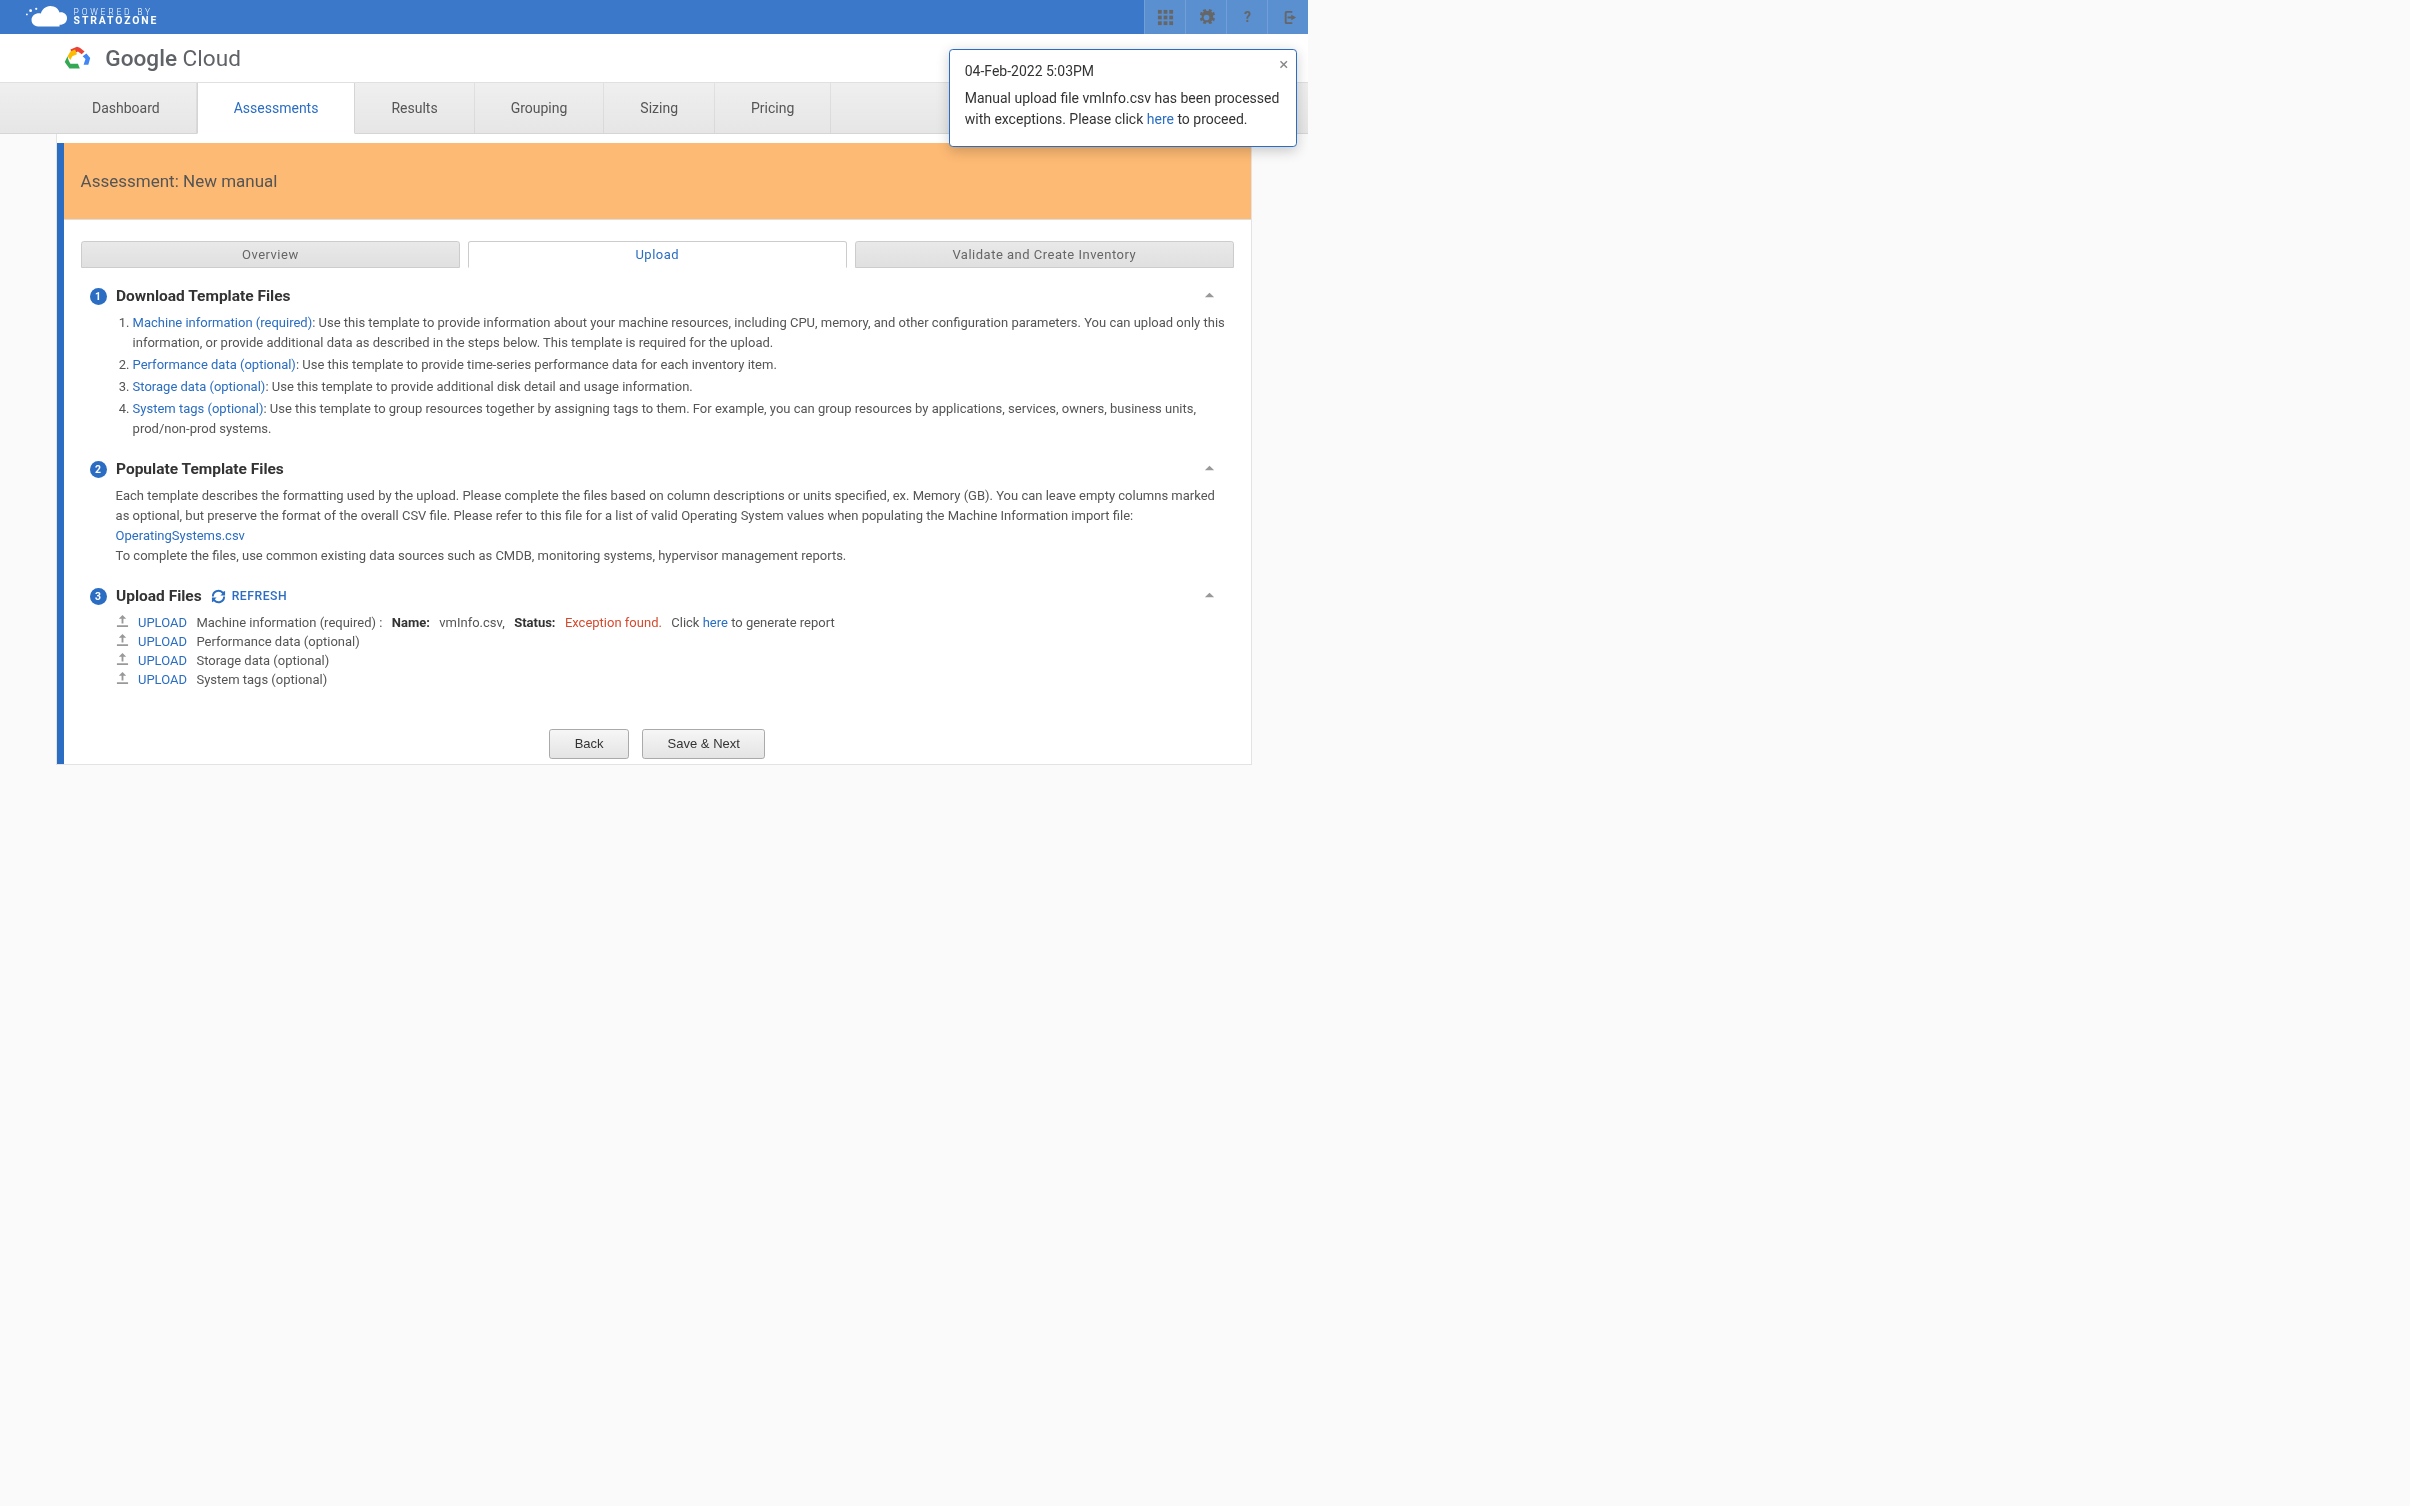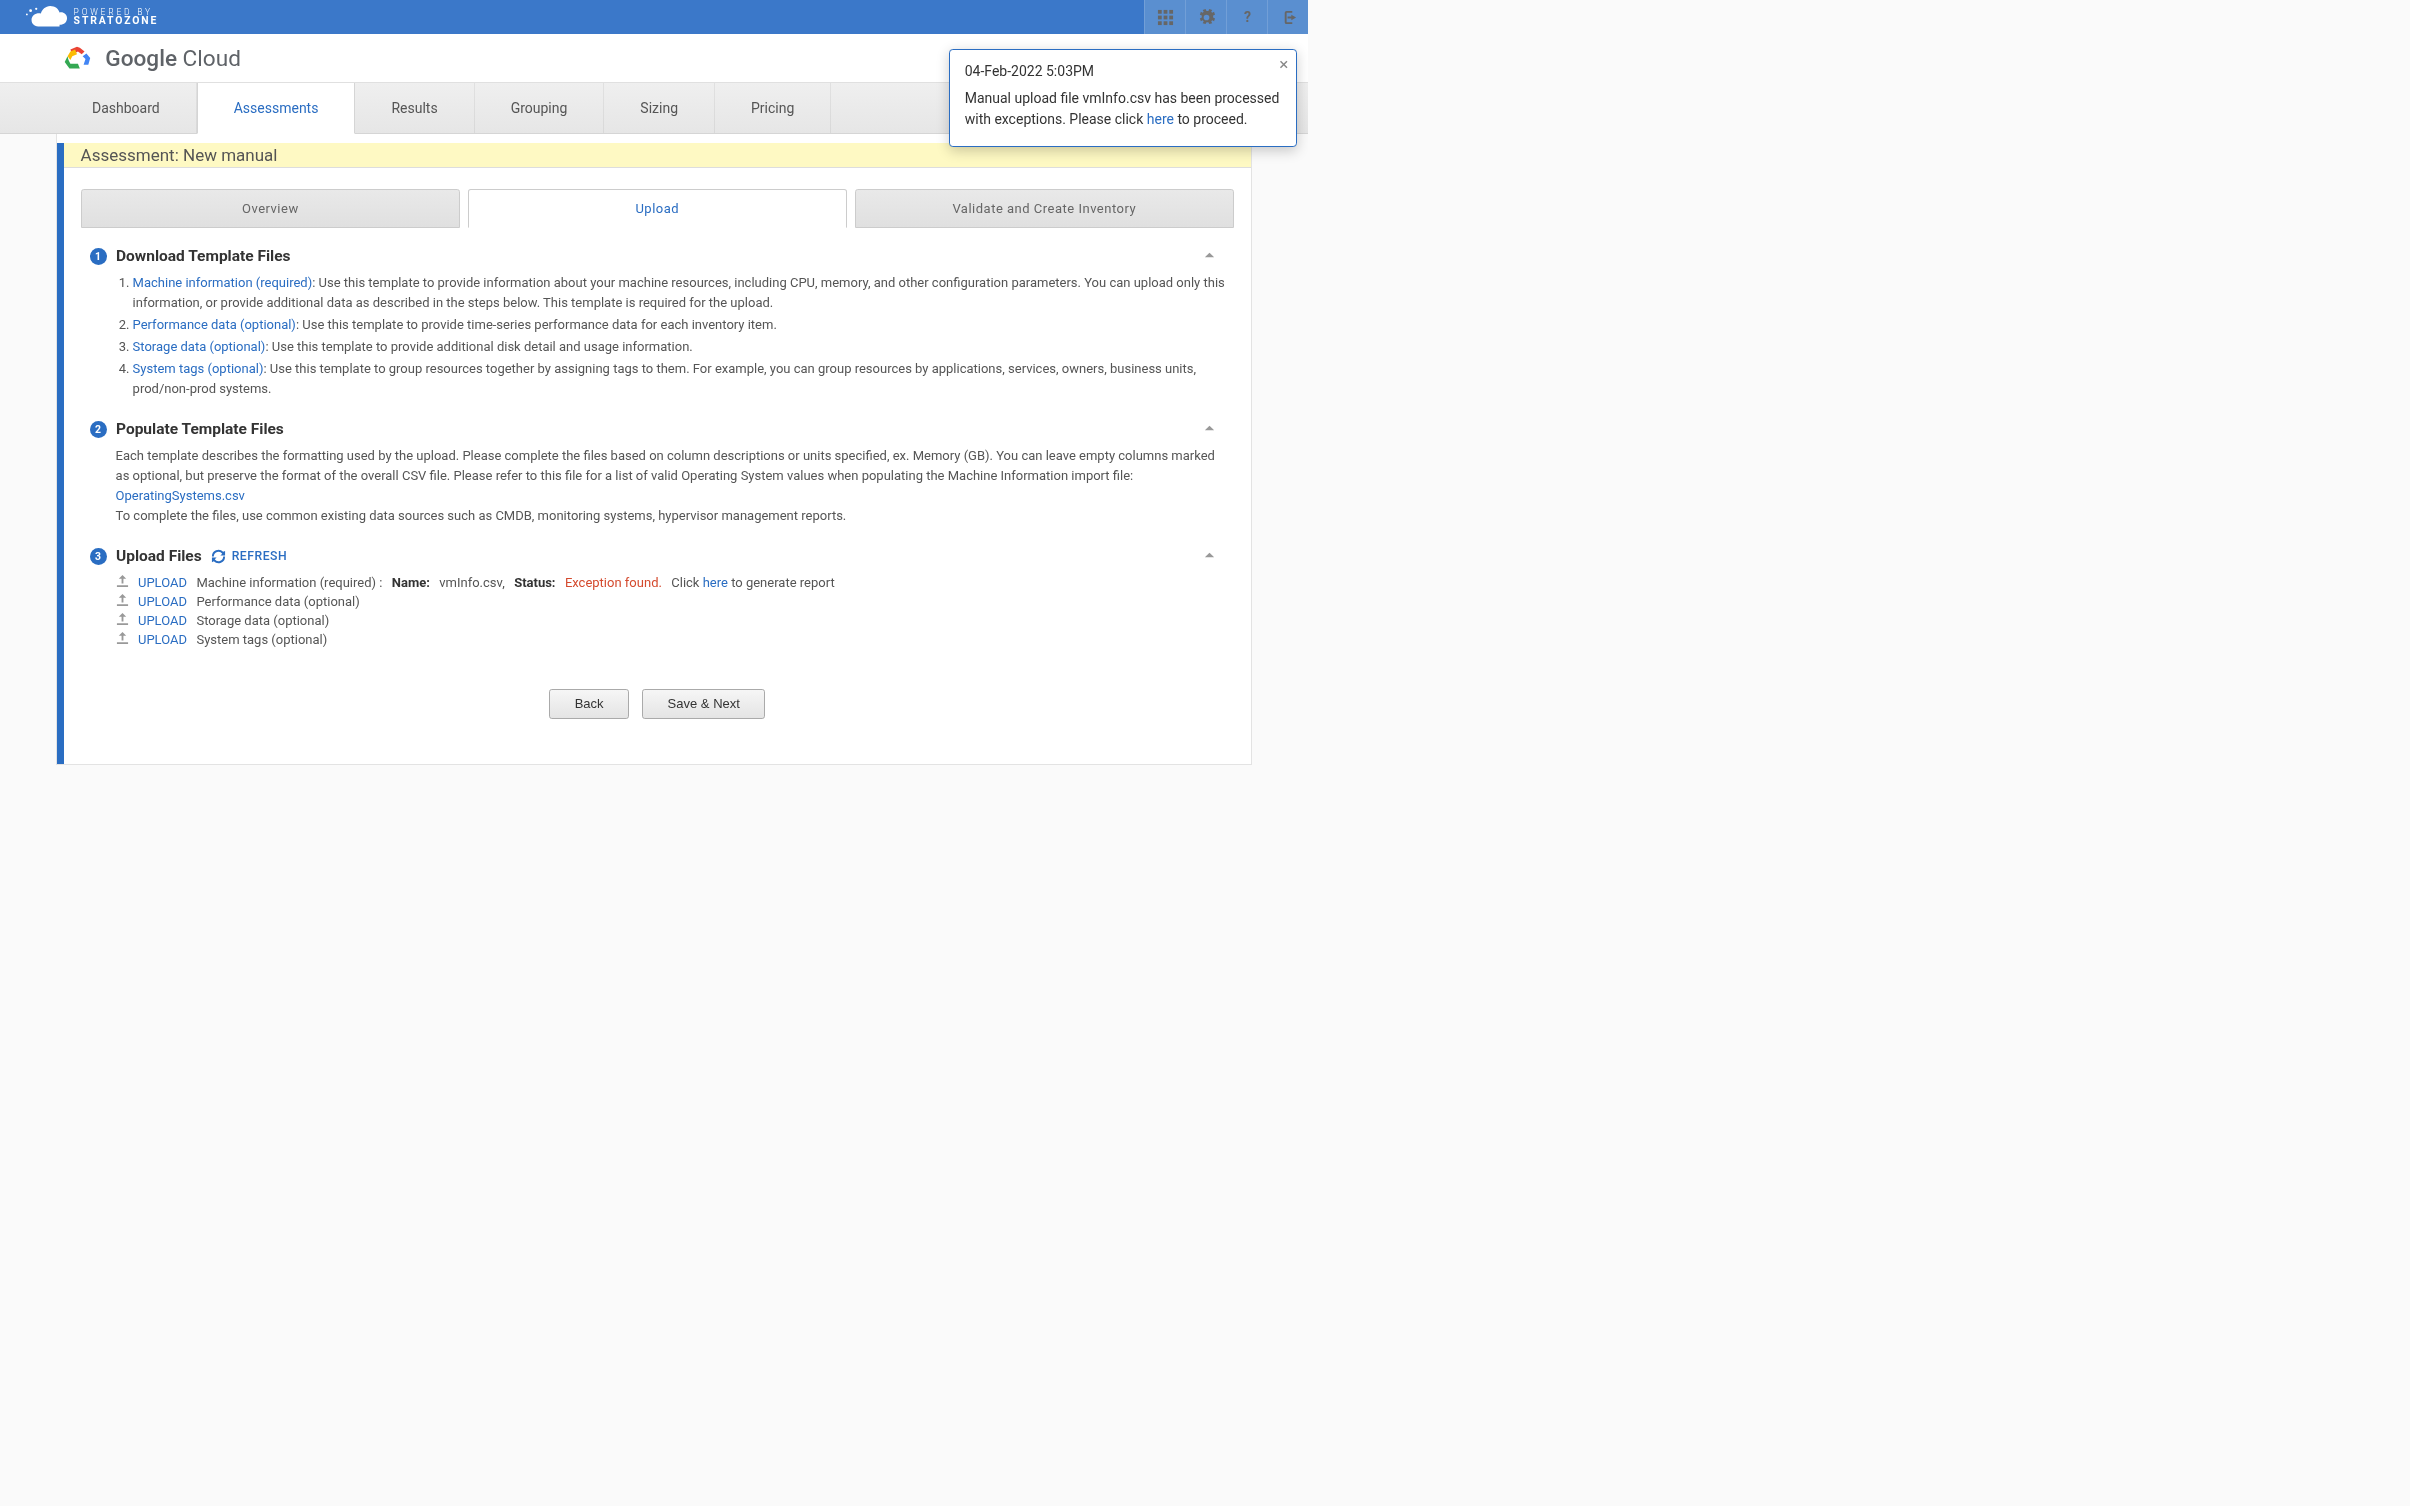--- a/index.html
+++ b/index.html
@@ -138,36 +138,36 @@
 .content-rail {
   width: 6.6px;
   background: #2a6dc2;
 }
 
 .content {
   flex: 1;
   padding: 0 0 0 0;
 }
 .content-header {
-  background: #fef9c3;
-  padding: 2px 17px;
+  background: #fdba74;
+  padding: 28px 17px;
   font-size: 17px;
   color: #555;
   border-bottom: 0.9px solid #ddd;
 }
 
 .subtabs {
   display: flex;
   gap: 7.5px;
   margin: 21px 17px 0 17px;
 }
 .subtab {
   flex: 1;
   text-align: center;
-  padding: 11px 0;
+  padding: 5px 0;
   background: linear-gradient(#e9e9e9, #e0e0e0);
   border: 0.9px solid #ccc;
   border-radius: 2.8px 2.8px 0 0;
   color: #666;
   font-size: 13px;
   letter-spacing: 0.5px;
   cursor: pointer;
 }
 .subtab.active {
   background: #fff;

